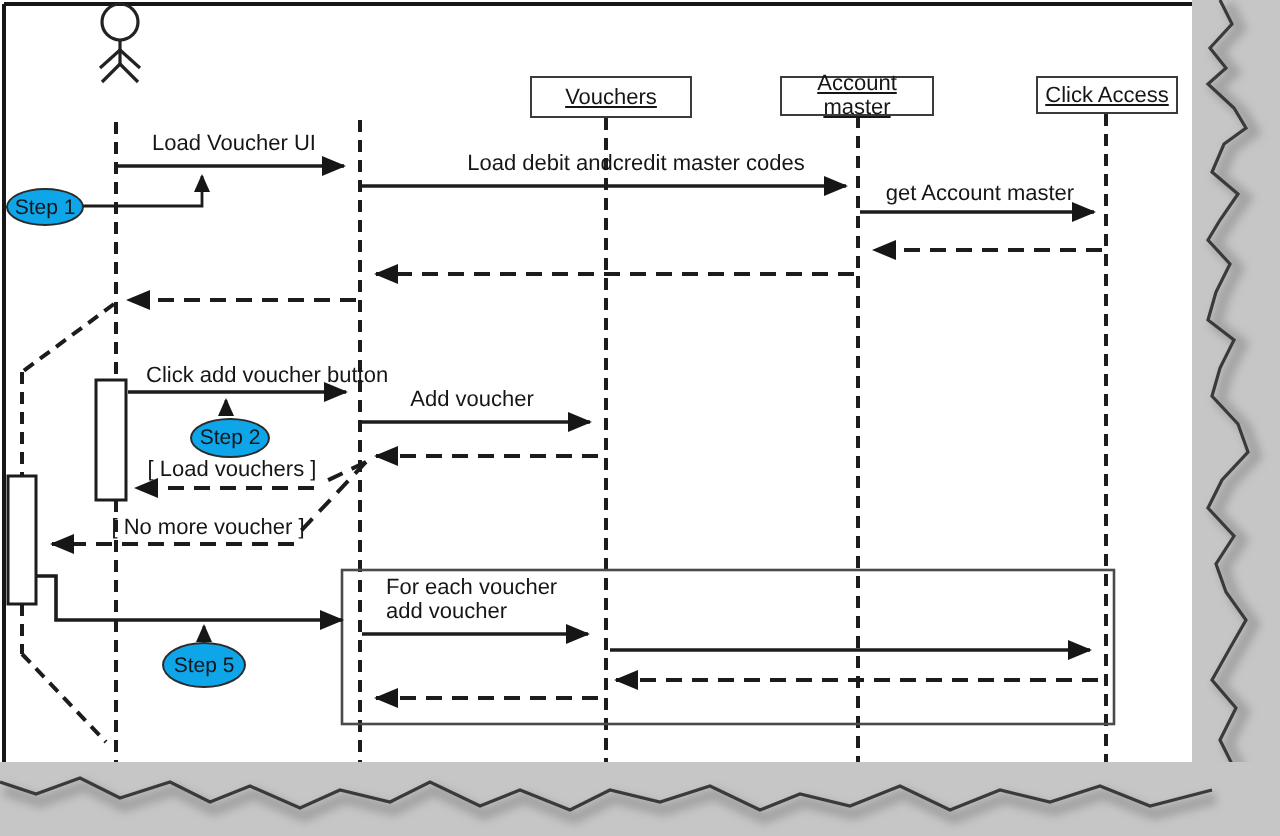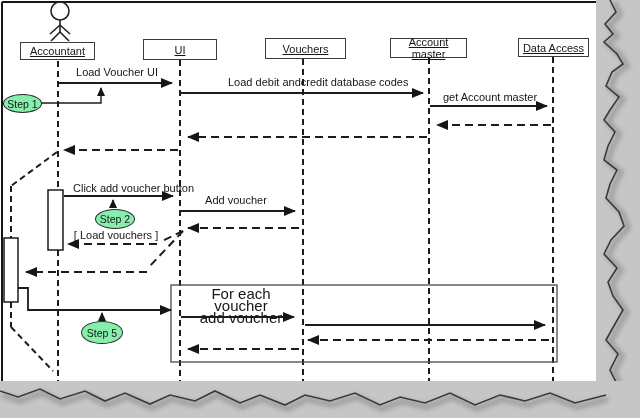--- a/index.html
+++ b/index.html
@@ -4,22 +4,22 @@
 <style>
   html,body{margin:0;padding:0;background:#fff;}
   #stage{position:relative;width:640px;height:418px;background:#ffffff;overflow:hidden;
          font-family:"Liberation Sans", sans-serif;color:#111;}
   #diagram-svg{position:absolute;left:0;top:0;width:640px;height:418px;}
   .pbox{position:absolute;background:#fff;border:1.5px solid #3b3b3b;text-align:center;
         font-size:11px;color:#161616;text-decoration:underline;display:flex;
         align-items:center;justify-content:center;box-sizing:border-box;}
   .lbl{position:absolute;font-size:11px;line-height:12px;text-align:center;color:#161616;
        white-space:nowrap;}
-  .lbl2{position:absolute;font-size:15px;line-height:12px;text-align:center;color:#161616;}
-  .step{position:absolute;border:1.4px solid #2b2b2b;border-radius:50%;background:#86efac;
+  .lbl2{position:absolute;font-size:11px;line-height:12px;color:#161616;}
+  .step{position:absolute;border:1.4px solid #2b2b2b;border-radius:50%;background:#0ea5e9;
         font-size:10.5px;color:#161616;display:flex;align-items:center;justify-content:center;
         box-sizing:border-box;}
 </style>
 </head>
 <body>
 
 <div id="stage">
 
   <svg id="diagram-svg" viewBox="0 0 640 418" xmlns="http://www.w3.org/2000/svg">
     <defs>
@@ -115,32 +115,31 @@
                L195,401 L215,391 L240,403 L260,395 L285,405 L305,395 L330,401 L355,393
                L380,405 L400,397 L425,403 L450,393 L475,405 L500,395 L525,401 L550,393
                L575,403 L606,395" fill="none" stroke="#8b8b8b" stroke-width="6" opacity="0.6" transform="translate(2,4)" style="filter:blur(2px)"></path>
       <path d="M0,391 L18,397 L40,389 L60,399 L85,391 L105,401 L125,393 L150,404 L170,395
                L195,401 L215,391 L240,403 L260,395 L285,405 L305,395 L330,401 L355,393
                L380,405 L400,397 L425,403 L450,393 L475,405 L500,395 L525,401 L550,393
                L575,403 L606,395" fill="none" stroke="#3a3a3a" stroke-width="1.6"></path>
     </g>
   </svg>
 
-  <div class="pbox" style="left:20px;top:42px;width:75px;height:18px;">Accountant</div>
-  <div class="pbox" style="left:143px;top:39px;width:74px;height:21px;">UI</div>
   <div class="pbox" style="left:265px;top:38px;width:81px;height:21px;">Vouchers</div>
   <div class="pbox" style="left:390px;top:38px;width:77px;height:20px;">Account master</div>
-  <div class="pbox" style="left:518px;top:38px;width:71px;height:19px;">Data Access</div>
+  <div class="pbox" style="left:518px;top:38px;width:71px;height:19px;">Click Access</div>
 
   <div class="lbl" style="left:72px;top:66px;width:90px;">Load Voucher UI</div>
-  <div class="lbl" style="left:228px;top:76px;width:180px;">Load debit andcredit database codes</div>
+  <div class="lbl" style="left:228px;top:76px;width:180px;">Load debit andcredit master codes</div>
   <div class="lbl" style="left:434px;top:91px;width:112px;">get Account master</div>
   <div class="lbl" style="left:58px;top:182px;width:120px;padding-left:15px;">Click add voucher button</div>
   <div class="lbl" style="left:203px;top:194px;width:66px;">Add voucher</div>
   <div class="lbl" style="left:72px;top:229px;width:88px;">[ Load vouchers ]</div>
+  <div class="lbl" style="left:55px;top:258px;width:98px;">[ No more voucher ]</div>
   <div class="lbl2" style="left:193px;top:288px;width:96px;">
     <span>For each voucher</span><br>
     <span>add voucher</span>
   </div>
 
   <div class="step" style="left:3px;top:94px;width:39px;height:19px;">Step 1</div>
   <div class="step" style="left:95px;top:209px;width:40px;height:20px;">Step 2</div>
   <div class="step" style="left:81px;top:321px;width:42px;height:23px;">Step 5</div>
 
 </div>

